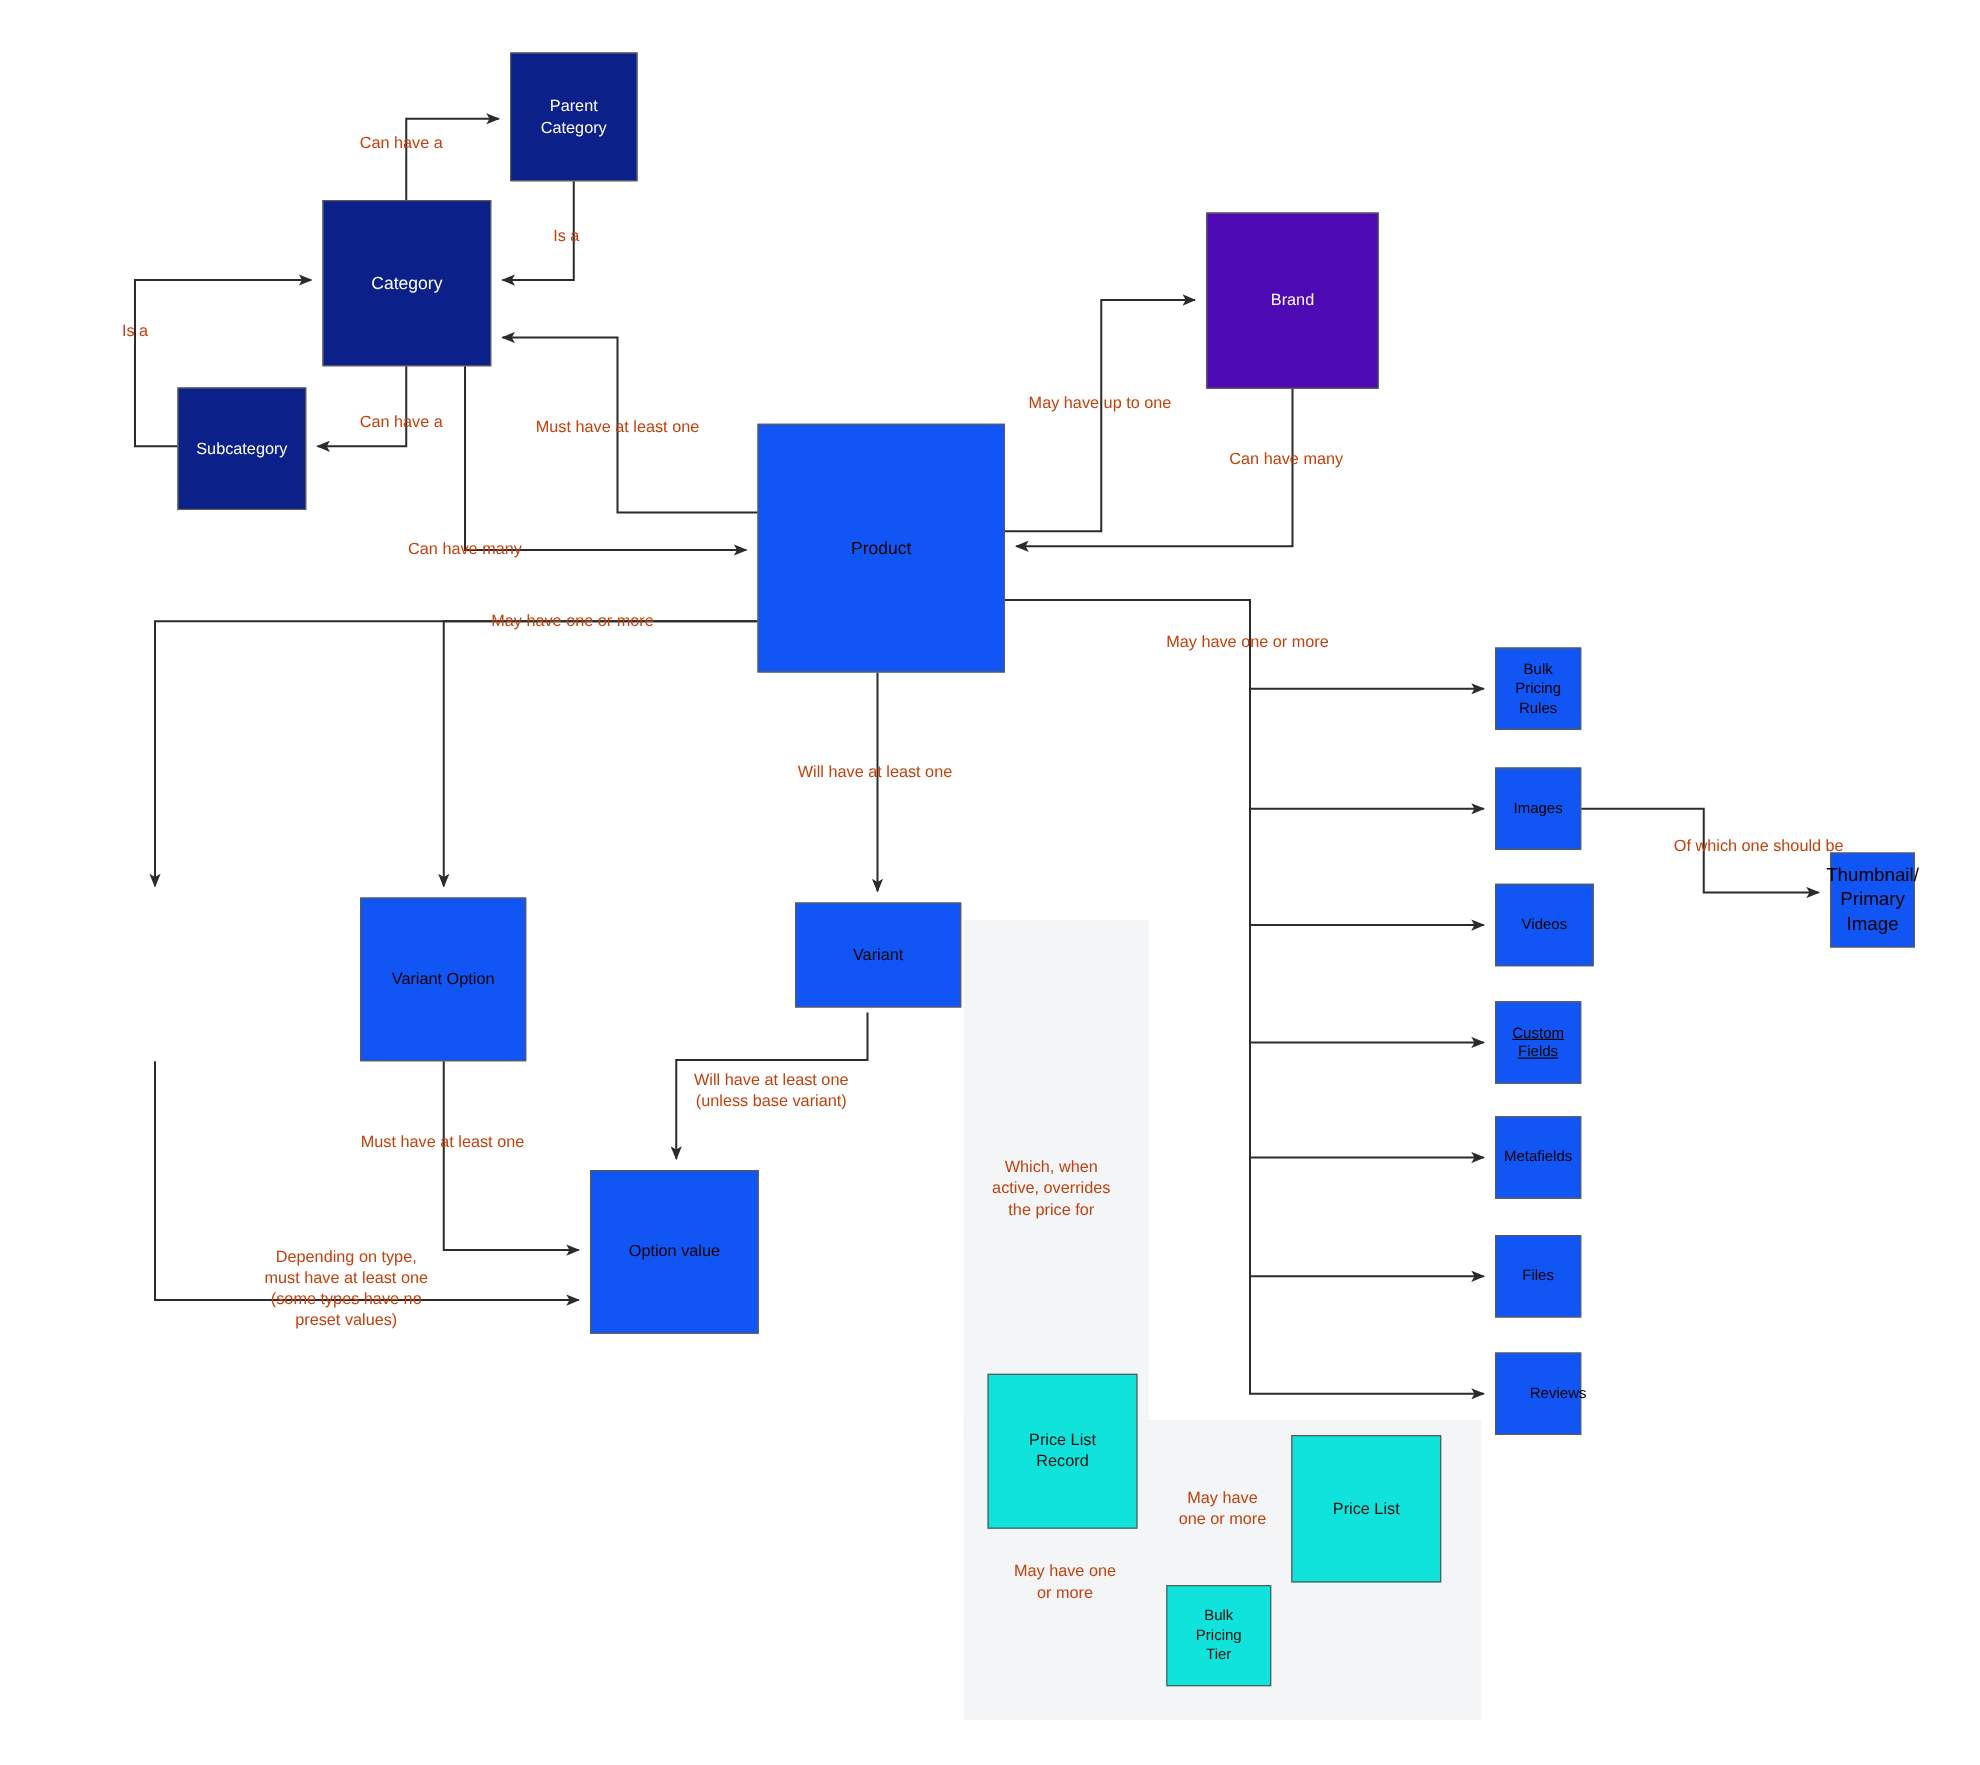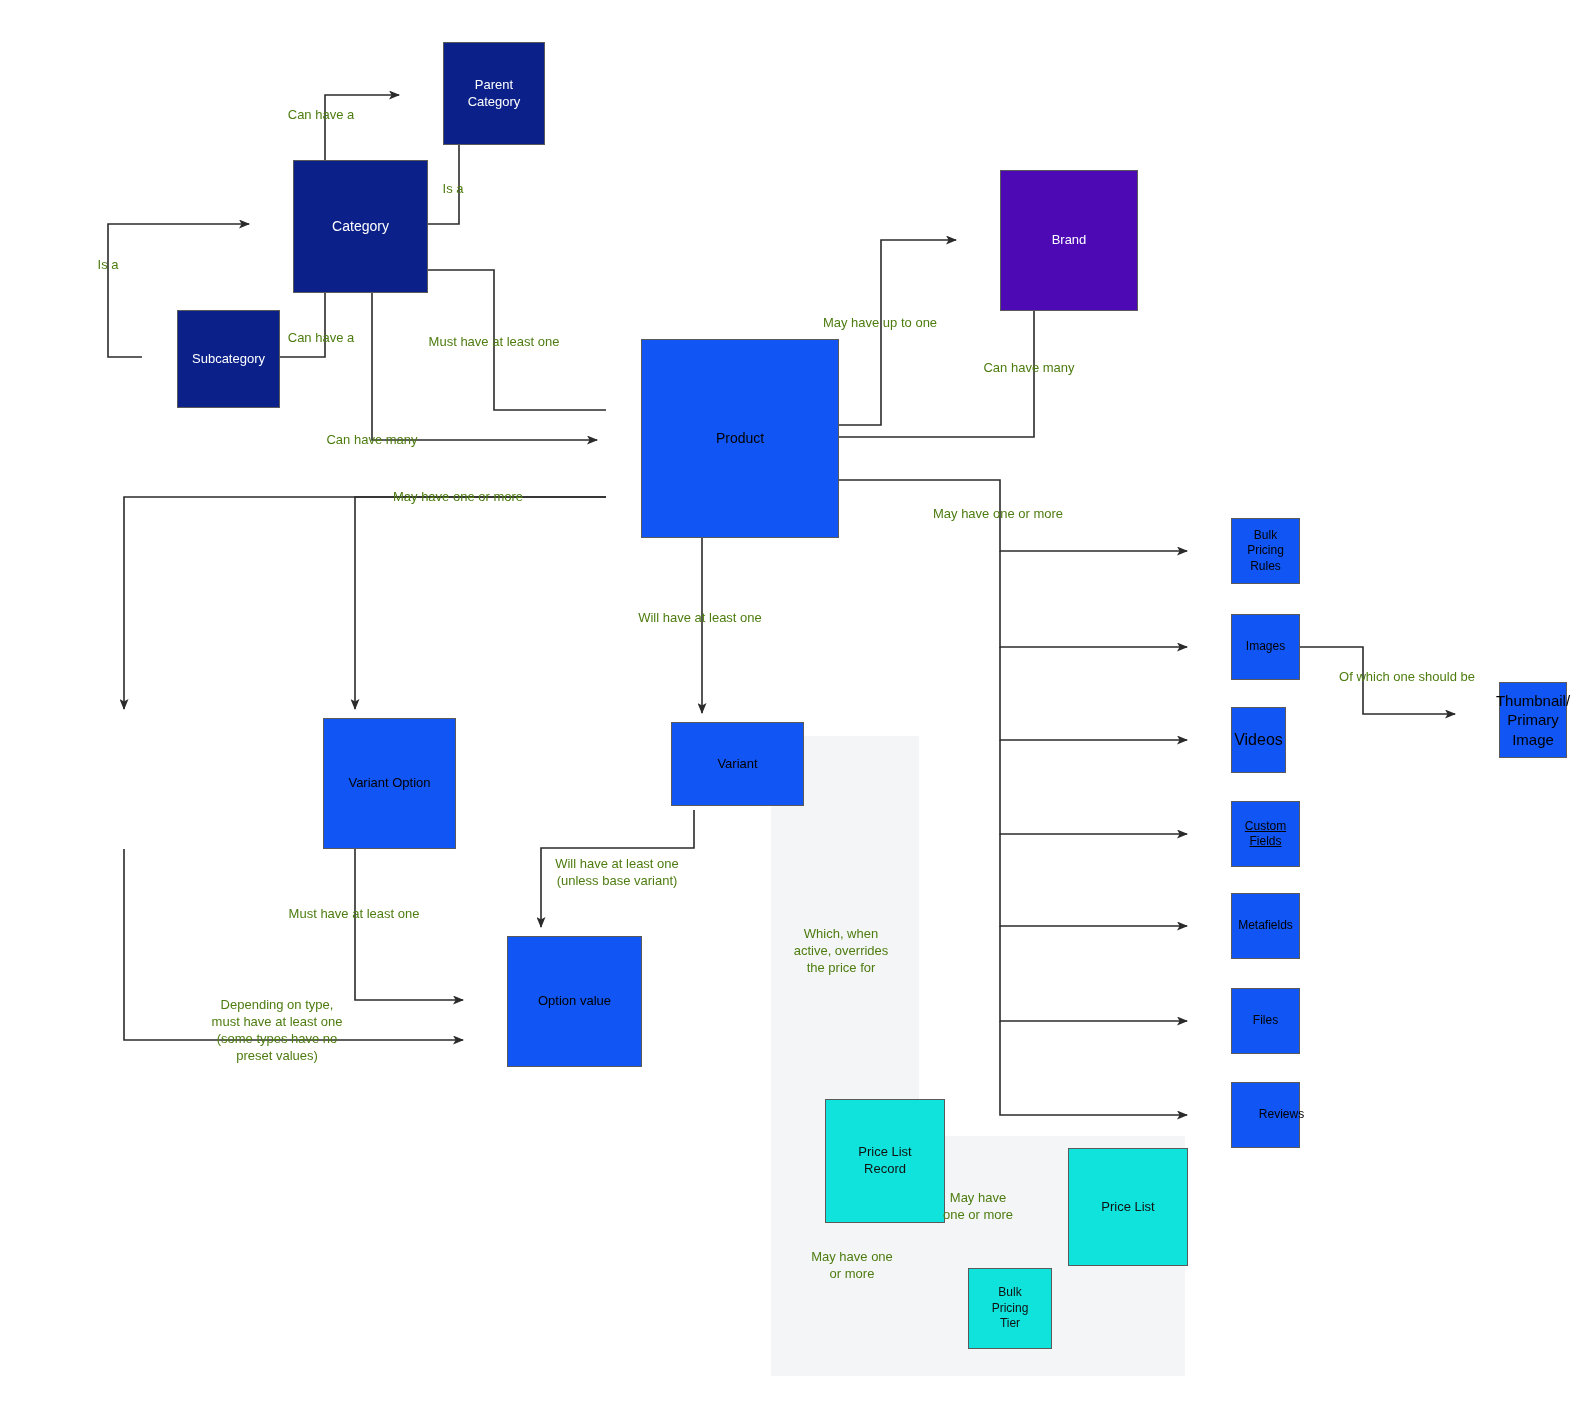--- a/index.html
+++ b/index.html
@@ -32,29 +32,28 @@
   .node {
     position: absolute;
     box-sizing: border-box;
     display: flex;
     align-items: center;
     justify-content: center;
     text-align: center;
     line-height: 1.28;
     border: 1px solid #5a5a5a;
     white-space: pre-line;
-    margin-left: 35px;
   }
   .node.navy   { background: #0B2189; color: #ffffff; }
   .node.blue   { background: #1156F5; color: #000000; }
   .node.purple { background: #4C09B4; color: #ffffff; text-align: center; }
   .node.cyan   { background: #10E3DB; color: #111111; }
   .lbl {
     position: absolute;
-    color: #4d7c0f;
+    color: #c2410c;
     text-align: center;
     line-height: 1.3;
     white-space: pre-line;
     transform: translate(-50%, -50%);
     background: transparent;
   }
 </style>
 </head>
 <body>
 
@@ -122,21 +121,21 @@
   <div class="node navy" style="left:142px;top:310px;width:103px;height:98px;font-size:13px;">Subcategory</div>
   <div class="node purple" style="left:965px;top:170px;width:138px;height:141px;font-size:13px;">Brand</div>
   <div class="node blue" style="left:606px;top:339px;width:198px;height:199px;font-size:14px;">Product</div>
   <div class="node blue" style="left:288px;top:718px;width:133px;height:131px;font-size:13px;">Variant Option</div>
   <div class="node blue" style="left:636px;top:722px;width:133px;height:84px;font-size:13px;">Variant</div>
   <div class="node blue" style="left:472px;top:936px;width:135px;height:131px;font-size:13px;">Option value</div>
   <div class="node blue" style="left:1196px;top:518px;width:69px;height:66px;font-size:12px;">Bulk
 Pricing
 Rules</div>
   <div class="node blue" style="left:1196px;top:614px;width:69px;height:66px;font-size:12px;">Images</div>
-  <div class="node blue" style="left:1196px;top:707px;width:55px;height:66px;font-size:16px;">Videos</div>
+  <div class="node blue" style="left:1196px;top:707px;width:79px;height:66px;font-size:12px;">Videos</div>
   <div class="node blue" style="left:1196px;top:801px;width:69px;height:66px;font-size:12px;text-decoration:underline;">Custom
 Fields</div>
   <div class="node blue" style="left:1196px;top:893px;width:69px;height:66px;font-size:12px;">Metafields</div>
   <div class="node blue" style="left:1196px;top:988px;width:69px;height:66px;font-size:12px;">Files</div>
   <div class="node blue" style="left:1196px;top:1082px;width:69px;height:66px;font-size:12px;padding-left:32px;">Reviews</div>
   <div class="node blue" style="left:1464px;top:682px;width:68px;height:76px;font-size:15px;">Thumbnail/
 Primary
 Image</div>
   <div class="node cyan" style="left:790px;top:1099px;width:120px;height:124px;font-size:13px;">Price List
 Record</div>

